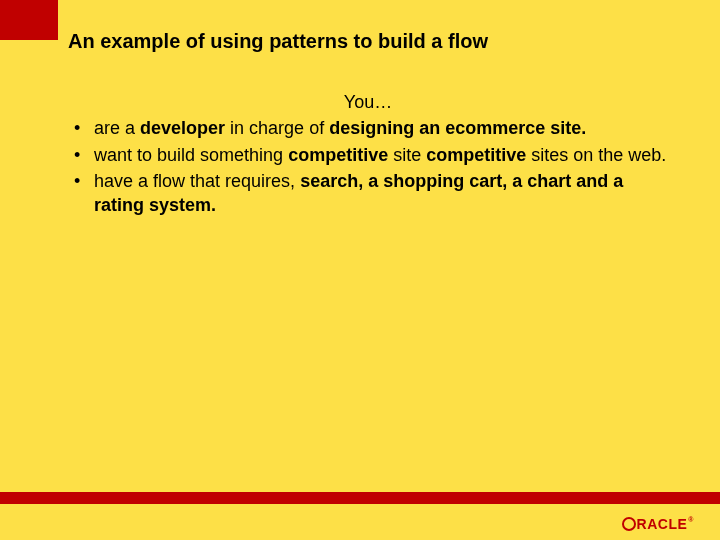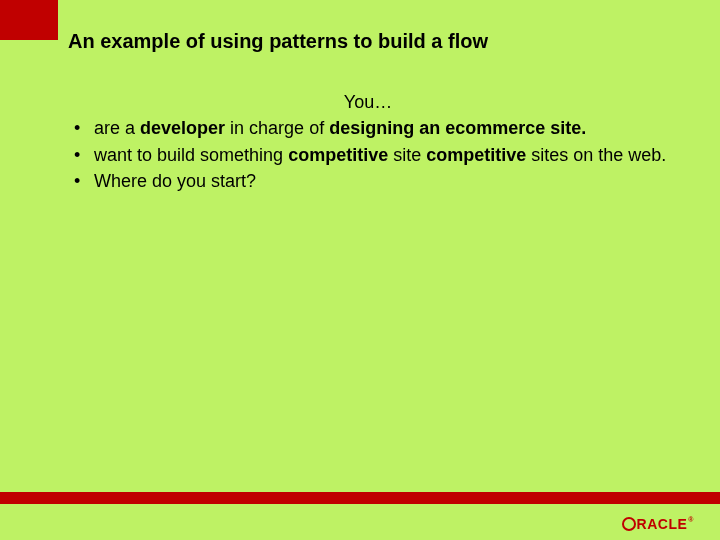--- a/index.html
+++ b/index.html
@@ -1,17 +1,17 @@
 <!DOCTYPE html>
 <html><head>
 <meta charset="utf-8">
 <style>
   * { margin: 0; padding: 0; box-sizing: border-box; }
   html, body { width: 720px; height: 540px; font-family: Arial, Helvetica, sans-serif; background: #fff; overflow: hidden; }
-  .slide { position: relative; width: 720px; height: 540px; background: #bef264; }
+  .slide { position: relative; width: 720px; height: 540px; background: #fde047; }
   .red-square { position: absolute; top: 0; left: 0; width: 58px; height: 40px; background: #c00000; }
   .title { position: absolute; top: 30px; left: 68px; font-size: 20px; font-weight: bold; color: #000; }
   .body { position: absolute; top: 90px; left: 68px; width: 600px; font-size: 18px; color: #000; line-height: 1.35; }
   .intro { margin-bottom: 2px; text-align: center; }
   ul.bullets { list-style: none; padding-left: 0; }
   ul.bullets li { position: relative; padding-left: 26px; margin-bottom: 2px; }
   ul.bullets li::before { content: "•"; position: absolute; left: 6px; top: 0; font-size: 18px; }
   .b { font-weight: bold; }
   .footer-bar { position: absolute; left: 0; bottom: 36px; width: 720px; height: 12px; background: #c00000; }
   .oracle-logo { position: absolute; right: 26px; bottom: 8px; display: flex; align-items: center; gap: 1px; }
@@ -24,21 +24,21 @@
 
 <div class="slide">
   <div class="red-square"></div>
   <div class="title">An example of using patterns to build a flow</div>
 
   <div class="body">
     <div class="intro">You…</div>
     <ul class="bullets" id="bullet-list">
         <li><span>are a </span><span class="b">developer</span><span> in charge of </span><span class="b">designing an ecommerce site.</span></li>
         <li><span>want to build something </span><span class="b">competitive</span><span> site </span><span class="b">competitive</span><span> sites on the web.</span></li>
-        <li><span>Where do you start?</span></li>
+        <li><span>have a flow that requires, </span><span class="b">search, a shopping cart, a chart and a rating system.</span></li>
       </ul>
   </div>
 
   <div class="footer-bar"></div>
   <div class="oracle-logo">
     <span class="oracle-o"></span>
     <span class="oracle-text"><span>RACLE</span><span class="oracle-reg">®</span></span>
   </div>
 </div>
 

